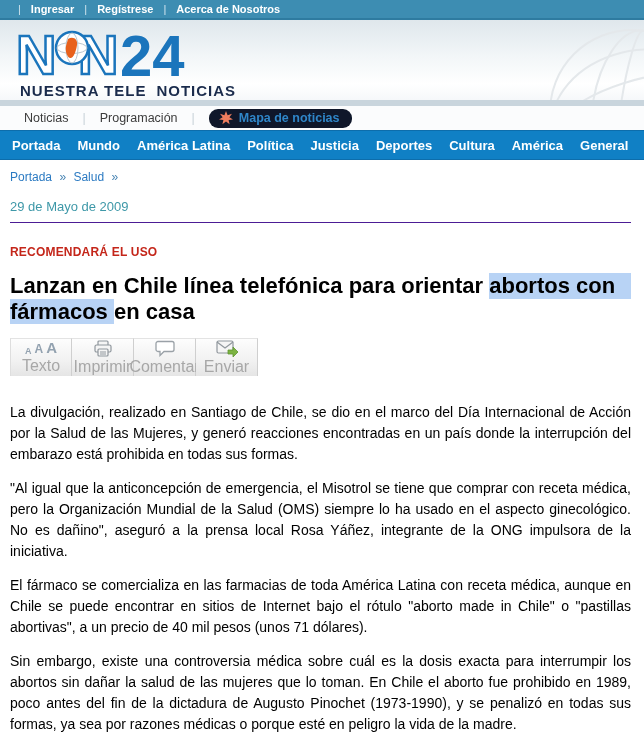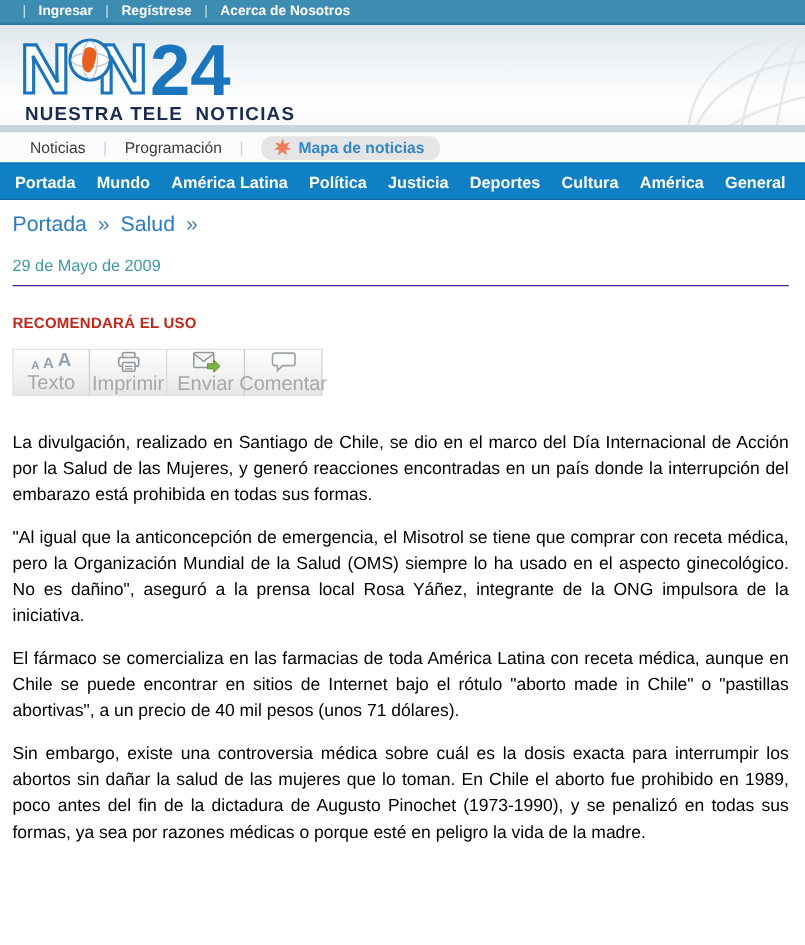--- a/index.html
+++ b/index.html
@@ -38,38 +38,38 @@
 
   
   .tabrow {
     height:24px; background:#fbfcfd; display:flex; align-items:center;
     font-size:12.5px; color:#3c3c3c; padding-left:24px; gap:14px;
   }
   .tabrow .tab { cursor:pointer; }
   .tabrow .tsep { color:#c9d3da; }
   .mapa-pill {
     display:flex; align-items:flex-start; gap:6px;
-    background:#e5e5e5; border-radius:9px; padding:2px 12px 3px 10px;
+    background:#0f172a; border-radius:9px; padding:2px 12px 3px 10px;
     color:#2f86c8; font-weight:bold; font-size:12.5px; cursor:pointer;
   }
 
   
   .navbar {
     height:30px; background:#1080c5; display:flex; align-items:center;
     padding-left:12px; gap:17px; overflow:hidden; white-space:nowrap;
     border-top:1px solid #0d6dab; border-bottom:1px solid #0d6dab;
   }
   .navbar .nav-item {
     color:#fff; font-size:13px; font-weight:bold; cursor:pointer; flex:0 0 auto;
   }
 
   
   .content { padding:10px 13px 0 10px; }
 
-  .breadcrumb { font-size:17px; margin-bottom:15px; }
+  .breadcrumb { font-size:12px; margin-bottom:15px; }
   .breadcrumb a { color:#2b7ac2; text-decoration:none; cursor:pointer; }
   .breadcrumb .bsep { color:#4a86b4; margin:0 4px; }
 
   .date-line {
     font-size:13px; color:#3e98a8; padding-bottom:8px;
     border-bottom:1px solid #4c1d95; margin-bottom:22px;
   }
 
   .kicker {
     color:#c4261a; font-weight:bold; font-size:12px; letter-spacing:0.2px;
@@ -180,20 +180,28 @@
     <a>Portada</a>
     <span class="bsep">»</span>
     <a>Salud</a>
     <span class="bsep">»</span>
   </div>
 
   <div class="date-line">29 de Mayo de 2009</div>
 
   <div class="kicker">RECOMENDARÁ EL USO</div>
 
+  <h1 class="headline">
+    <span class="hl-line1">
+      <span>Lanzan en Chile línea telefónica para orientar </span><span class="sel hl-fill">abortos con</span>
+    </span>
+    <span class="hl-line2">
+      <span class="sel">fármacos </span><span>en casa</span>
+    </span>
+  </h1>
 
   <div class="toolbar">
 
     <div class="tool-btn">
       <span class="aaa">
         <span class="a1">A</span>
           <span class="a2">A</span>
           <span class="a3">A</span>
       </span>
       <span class="tool-label">Texto</span>
@@ -206,35 +214,35 @@
           <rect x="2" y="5" width="16" height="7" rx="1.5"></rect>
           <rect x="5" y="9" width="10" height="7" rx="1"></rect>
         </g>
         <line x1="7" y1="12" x2="13" y2="12" stroke="#90979d" stroke-width="1"></line>
         <line x1="7" y1="14" x2="13" y2="14" stroke="#90979d" stroke-width="1"></line>
       </svg>
       <span class="tool-label">Imprimir</span>
     </div>
 
     <div class="tool-btn">
+      <svg width="20" height="17" viewBox="0 0 20 17">
+        <path d="M3,1.5 h14 a2,2 0 0 1 2,2 v6 a2,2 0 0 1 -2,2 h-8 l-4,4 v-4 h-2 a2,2 0 0 1 -2,-2 v-6 a2,2 0 0 1 2,-2 z" fill="#ffffff" stroke="#9aa1a7" stroke-width="1.3"></path>
+      </svg>
+      <span class="tool-label">Comentar</span>
+    </div>
+
+    <div class="tool-btn">
       <svg width="22" height="17" viewBox="0 0 22 17">
         <rect x="1" y="1" width="16" height="12" rx="1.5" fill="#f5f5f5" stroke="#90979d" stroke-width="1.2"></rect>
         <path d="M1,2 L9,8 L17,2" fill="none" stroke="#90979d" stroke-width="1.2"></path>
         <path d="M12,10 h5 v-3 l5,5 -5,5 v-3 h-5 z" fill="#7cb342" stroke="#5d9630" stroke-width="0.8"></path>
       </svg>
       <span class="tool-label">Enviar</span>
     </div>
 
-    <div class="tool-btn">
-      <svg width="20" height="17" viewBox="0 0 20 17">
-        <path d="M3,1.5 h14 a2,2 0 0 1 2,2 v6 a2,2 0 0 1 -2,2 h-8 l-4,4 v-4 h-2 a2,2 0 0 1 -2,-2 v-6 a2,2 0 0 1 2,-2 z" fill="#ffffff" stroke="#9aa1a7" stroke-width="1.3"></path>
-      </svg>
-      <span class="tool-label">Comentar</span>
-    </div>
-
   </div>
 
   <div class="article">
     <p>La divulgación, realizado en Santiago de Chile, se dio en el marco del Día Internacional de Acción por la Salud de las Mujeres, y generó reacciones encontradas en un país donde la interrupción del embarazo está prohibida en todas sus formas.</p>
     <p>"Al igual que la anticoncepción de emergencia, el Misotrol se tiene que comprar con receta médica, pero la Organización Mundial de la Salud (OMS) siempre lo ha usado en el aspecto ginecológico. No es dañino", aseguró a la prensa local Rosa Yáñez, integrante de la ONG impulsora de la iniciativa.</p>
     <p>El fármaco se comercializa en las farmacias de toda América Latina con receta médica, aunque en Chile se puede encontrar en sitios de Internet bajo el rótulo "aborto made in Chile" o "pastillas abortivas", a un precio de 40 mil pesos (unos 71 dólares).</p>
     <p>Sin embargo, existe una controversia médica sobre cuál es la dosis exacta para interrumpir los abortos sin dañar la salud de las mujeres que lo toman. En Chile el aborto fue prohibido en 1989, poco antes del fin de la dictadura de Augusto Pinochet (1973-1990), y se penalizó en todas sus formas, ya sea por razones médicas o porque esté en peligro la vida de la madre.</p>
   </div>
 
 </div>

